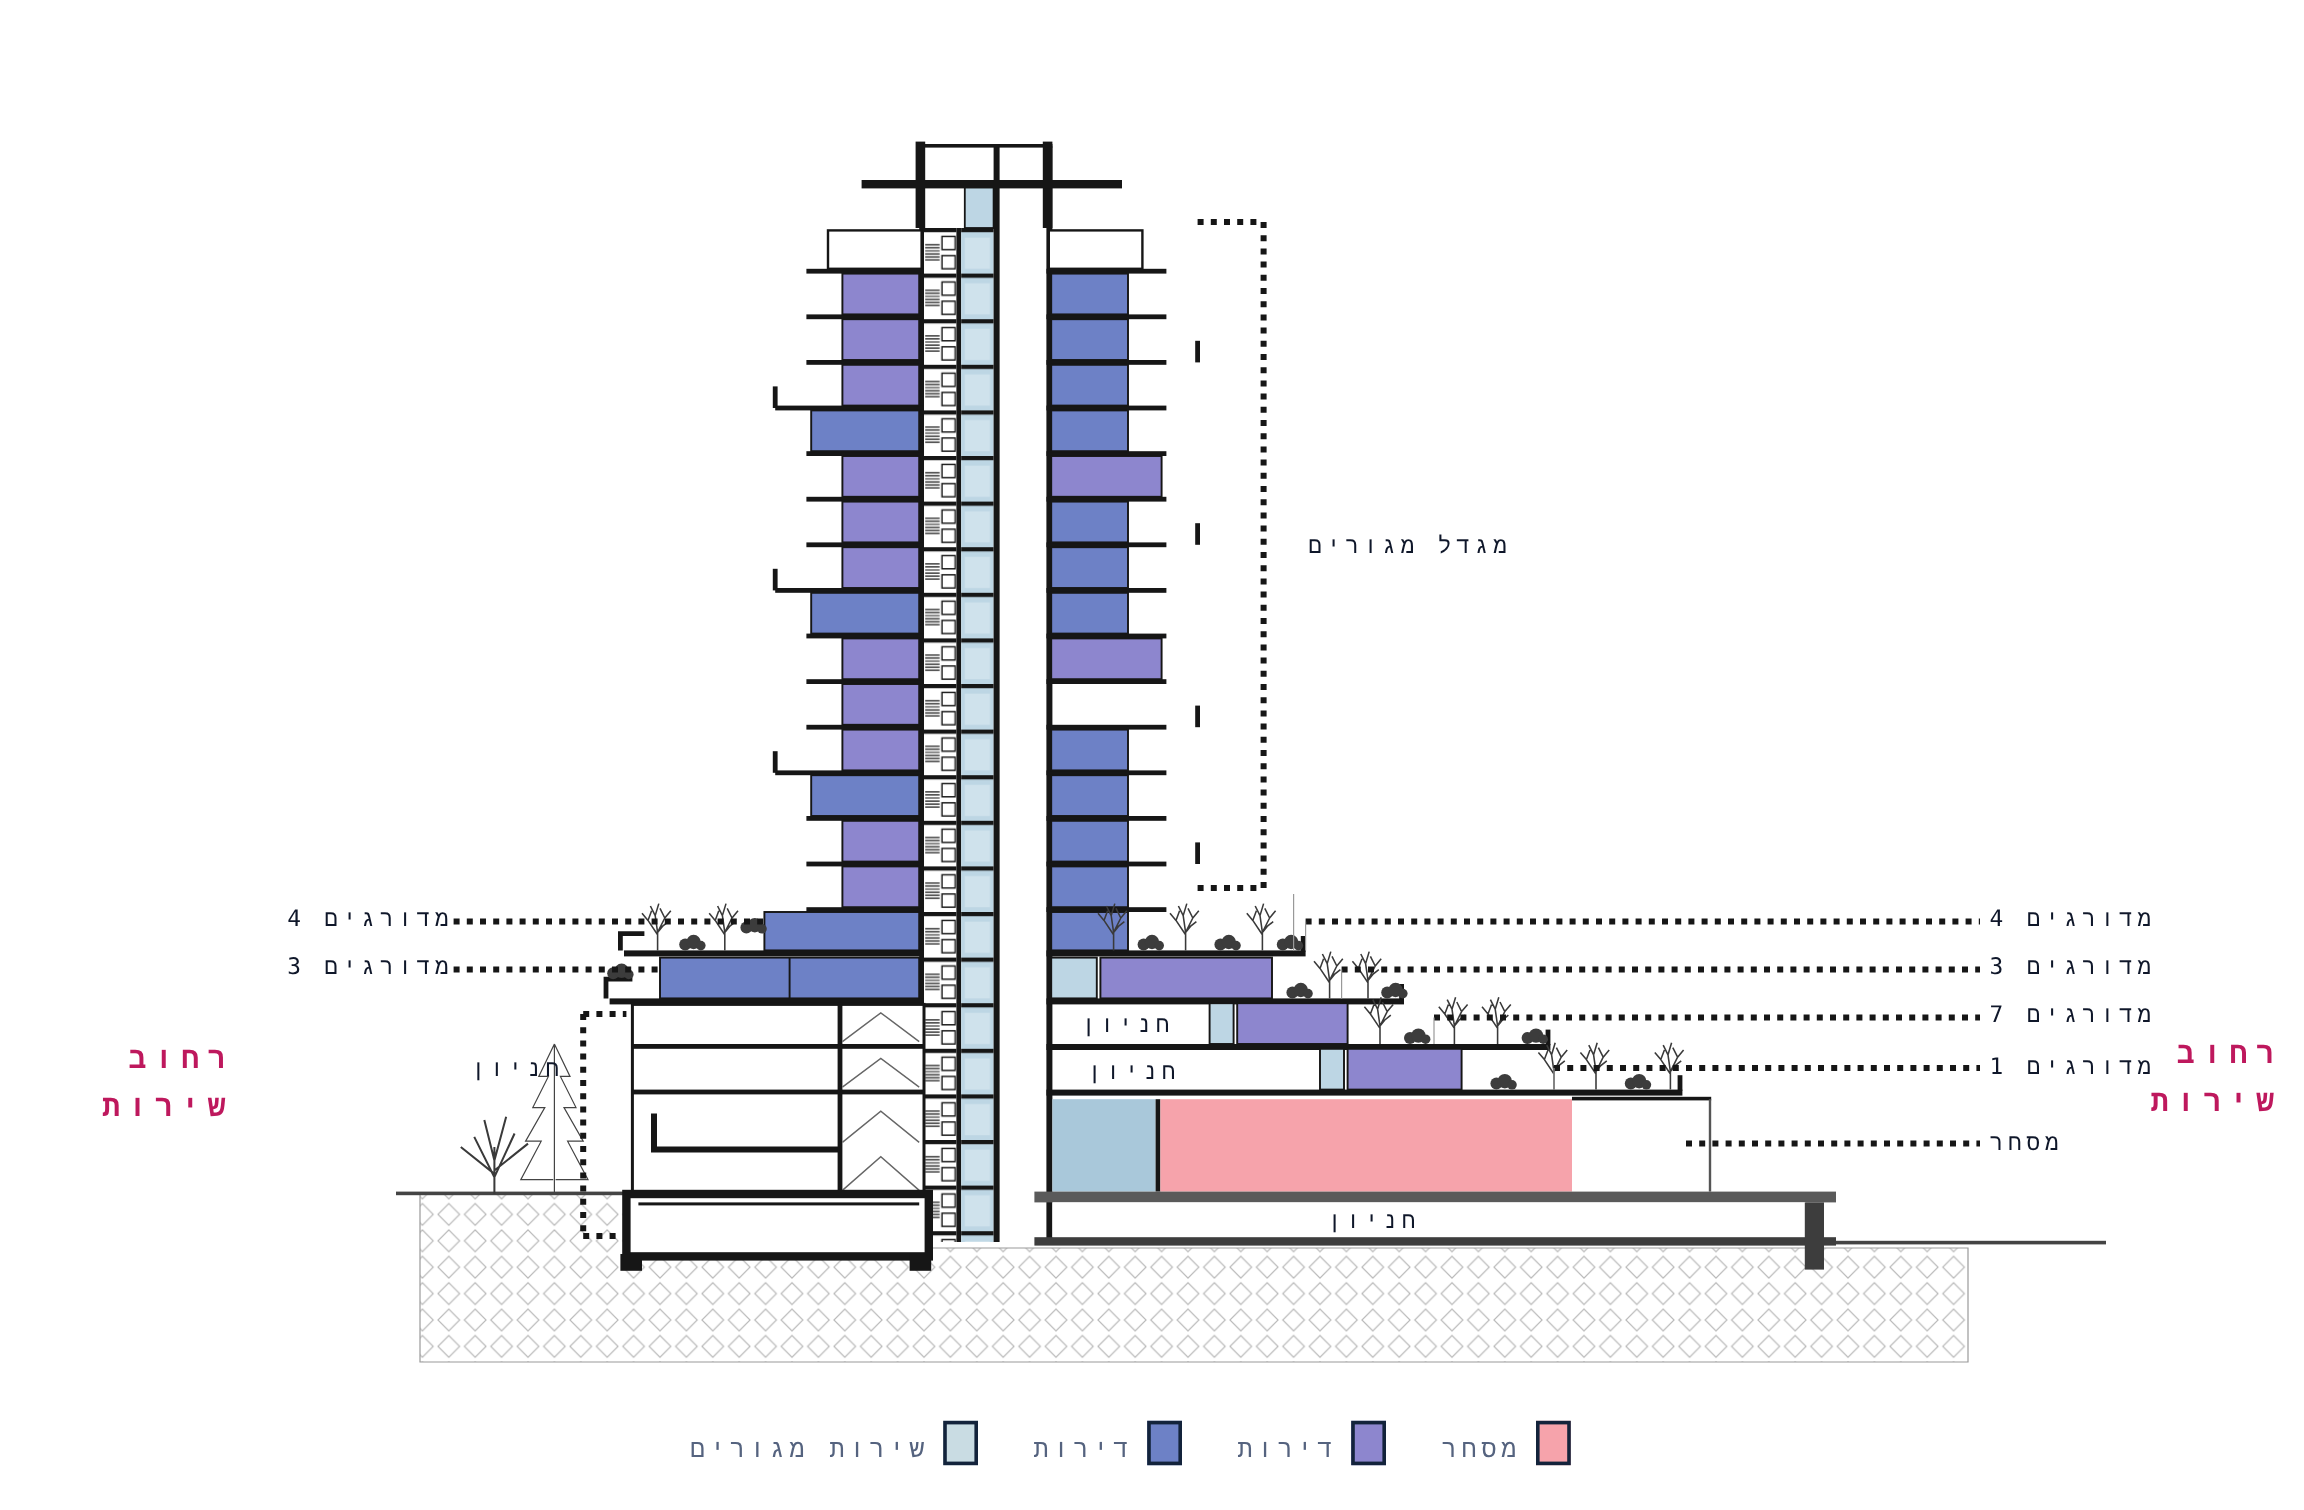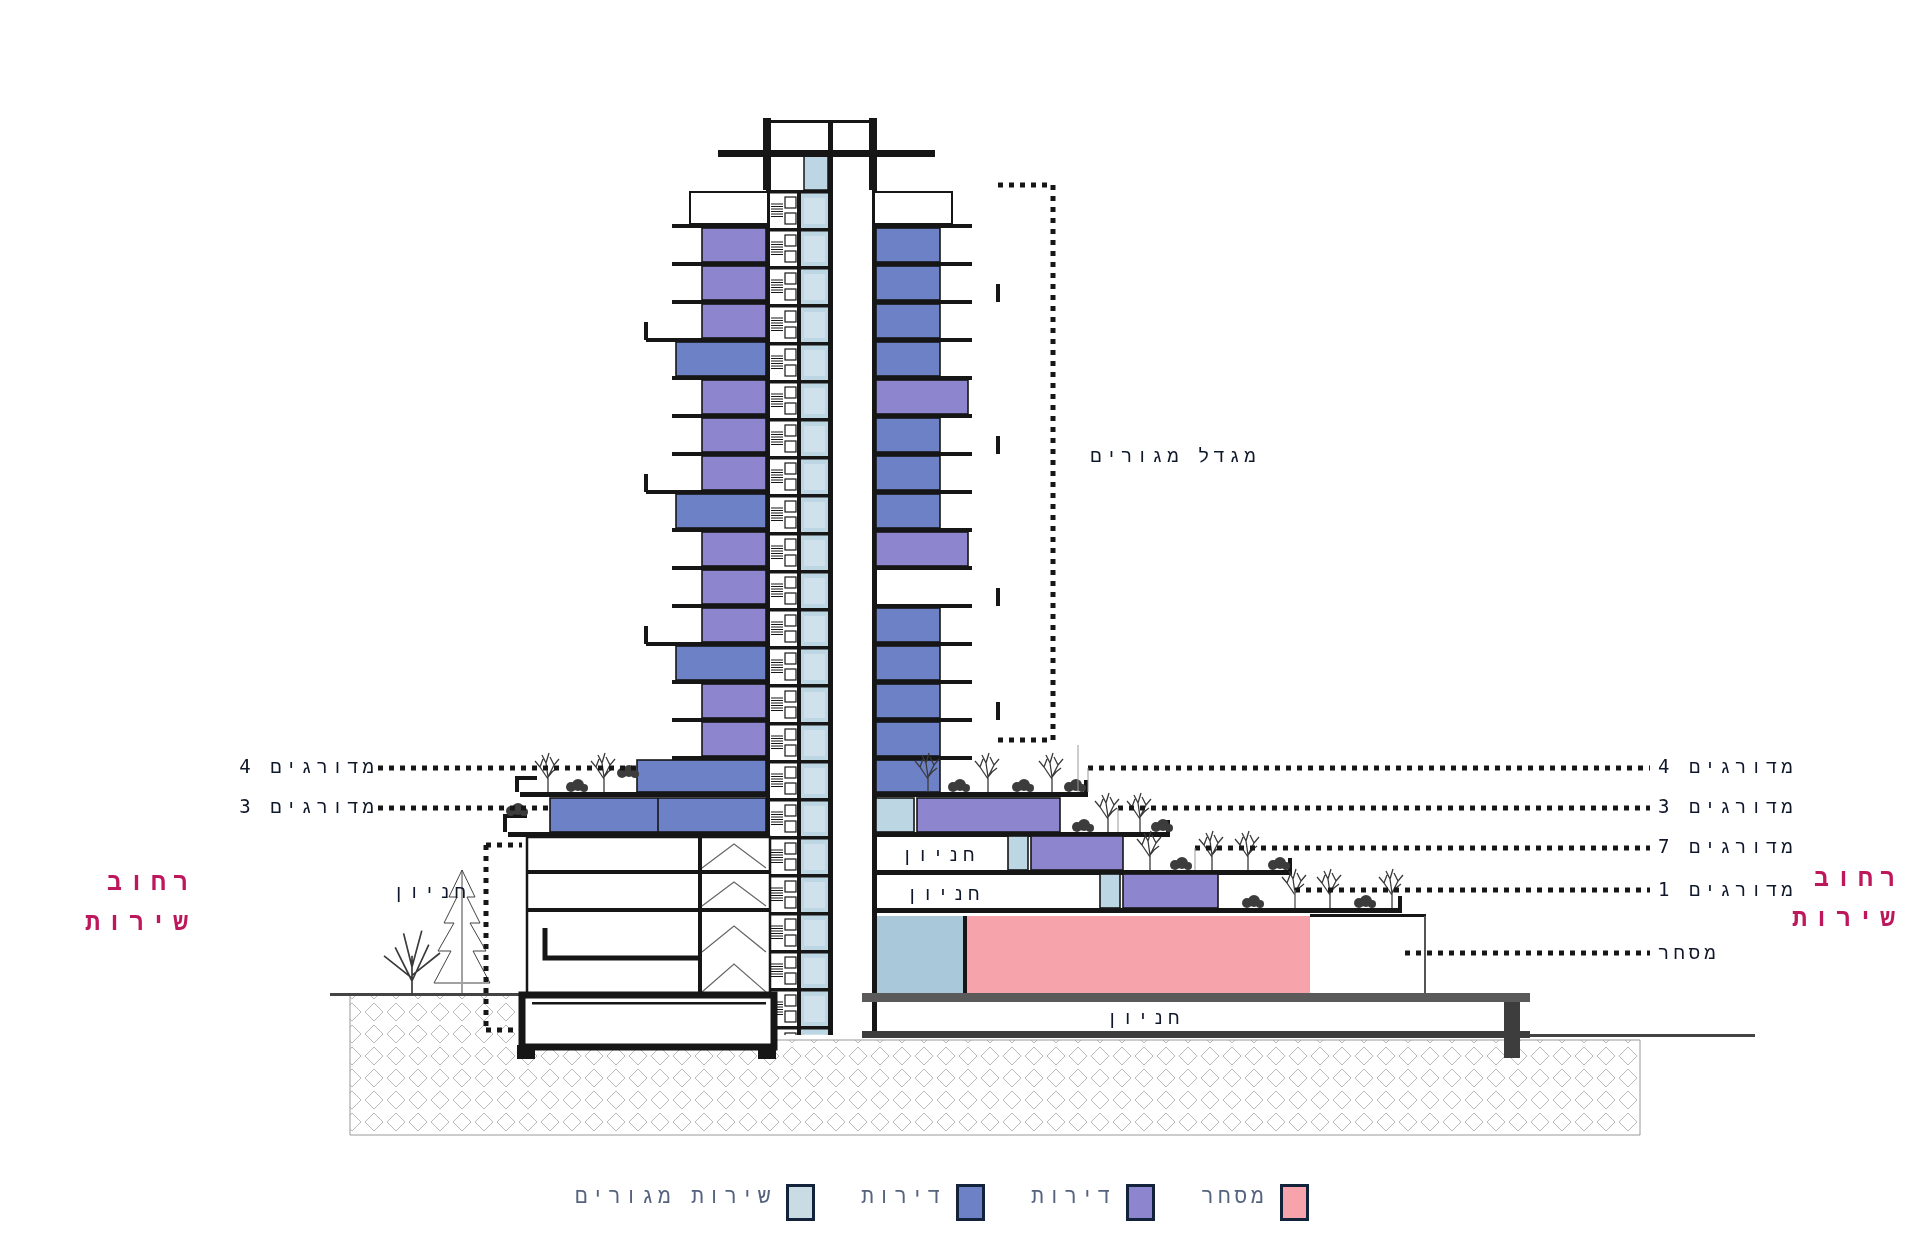--- a/index.html
+++ b/index.html
@@ -4,21 +4,21 @@
 <style>
   html,body{margin:0;padding:0;background:#fff;}
   #canvas{position:relative;width:1920px;height:1258px;background:#fff;overflow:hidden;
           font-family:"DejaVu Sans Mono","Liberation Mono",monospace;}
   #drawing{position:absolute;left:0;top:0;}
   .lbl{position:absolute;color:#0f172a;font-size:19px;letter-spacing:4px;direction:rtl;white-space:nowrap;}
   .lbl.center{text-align:center;}
   .street{position:absolute;color:#be185d;font-weight:700;font-size:25px;letter-spacing:7px;
           direction:rtl;text-align:right;line-height:1.6;}
   #legend{position:absolute;left:575px;top:1184px;display:flex;flex-direction:row;align-items:center;gap:46px;}
-  .leg-item{display:flex;flex-direction:row;align-items:flex-start;gap:12px;}
+  .leg-item{display:flex;flex-direction:row;align-items:flex-end;gap:12px;}
   .leg-text{color:#55637f;font-size:21px;letter-spacing:4px;direction:rtl;white-space:nowrap;}
   .leg-swatch{width:29px;height:37px;border:3px solid #13233b;box-sizing:border-box;}
 </style>
 </head>
 <body>
 
 <div id="canvas">
 
   <svg id="drawing" width="1920" height="1258" viewBox="0 0 1920 1258">
     <defs>

